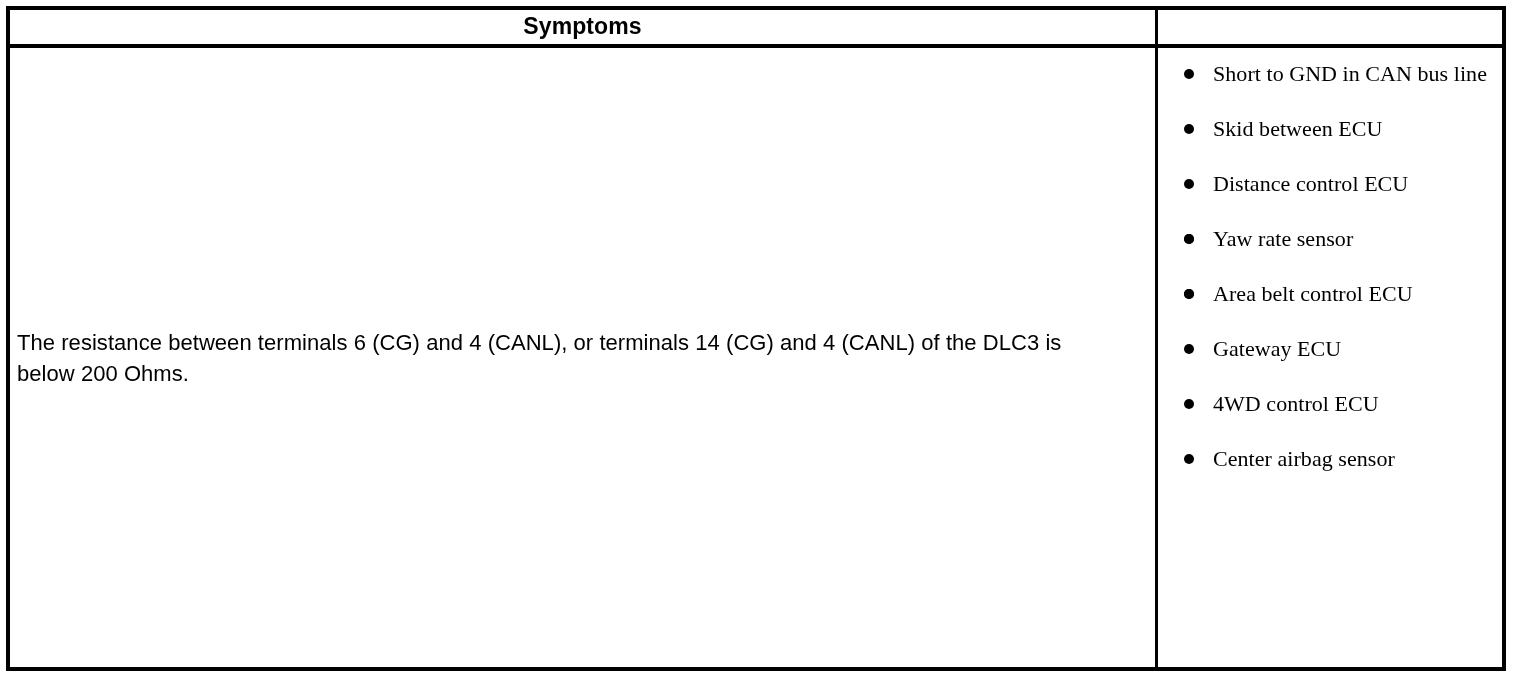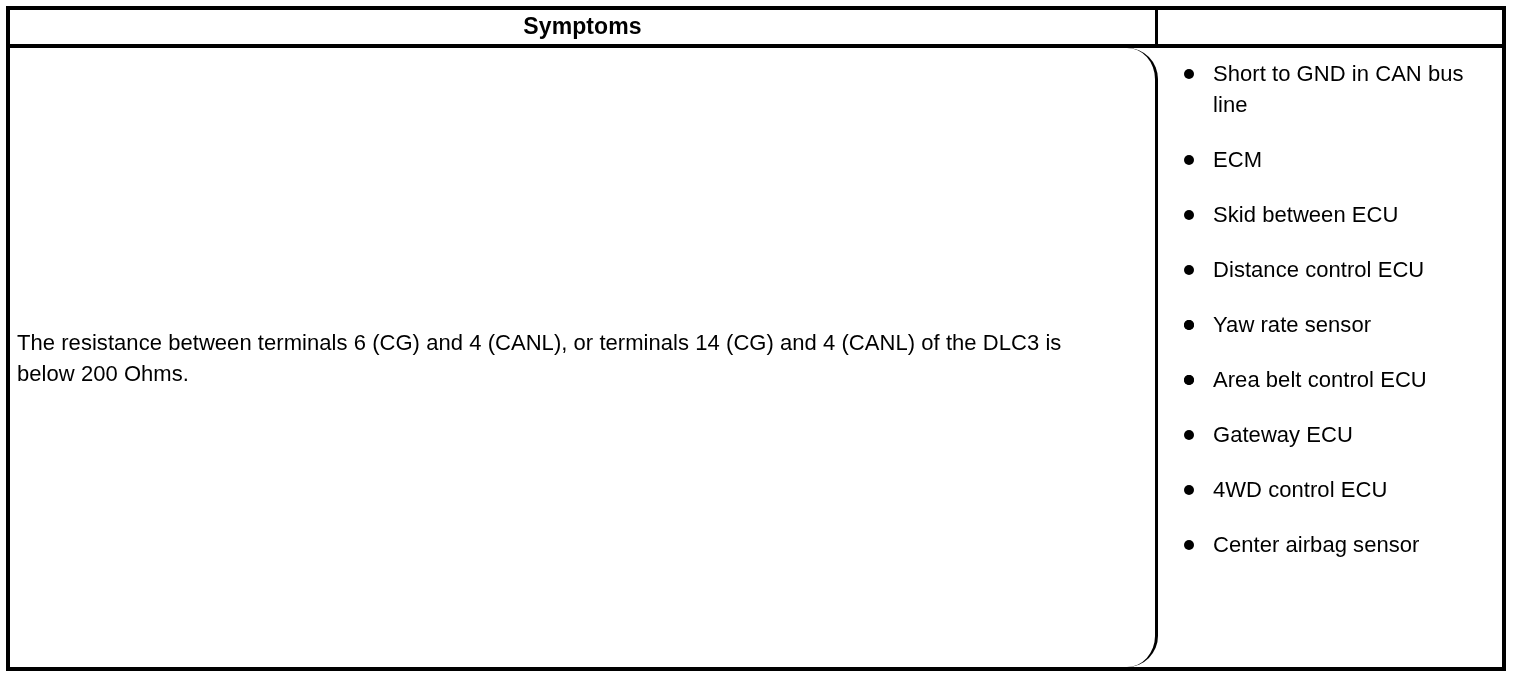--- a/index.html
+++ b/index.html
@@ -72,21 +72,20 @@
     box-sizing: border-box;
     min-height: 0;
   }
   .body-cell.col-symptoms {
     flex: 0 0 1148px;
     border-right: 3px solid #000000;
     display: flex;
     align-items: center;
     padding-left: 7px;
     padding-right: 10px;
-    border-radius: 31px;
   }
   .body-cell.col-trouble {
     flex: 1 1 auto;
     padding-left: 26px;
     padding-right: 2px;
     padding-top: 10px;
     overflow: hidden;
   }
 
   
@@ -95,20 +94,21 @@
     line-height: 31px;
     max-width: 1092px;
     letter-spacing: 0.05px;
   }
 
   
   .trouble-list {
     list-style: none;
     margin: 0;
     padding: 0;
+    font-family: Liberation Serif, serif;
   }
   .trouble-item {
     position: relative;
     padding-left: 29px;
     margin: 0 0 24px 0;
     font-size: 22px;
     line-height: 31px;
     letter-spacing: 0.05px;
   }
   .trouble-item:last-child {
@@ -144,24 +144,20 @@
       </div>
 
       <div class="body-cell col-trouble">
         <ul class="trouble-list">
 
           <li class="trouble-item">
             <span class="bullet-icon"></span>
             <span>Short to GND in CAN bus line</span>
           </li>
 
-          <li class="trouble-item">
-            <span class="bullet-icon"></span>
-            <span>ECM</span>
-          </li>
 
           <li class="trouble-item">
             <span class="bullet-icon"></span>
             <span>Skid between ECU</span>
           </li>
 
           <li class="trouble-item">
             <span class="bullet-icon"></span>
             <span>Distance control ECU</span>
           </li>

